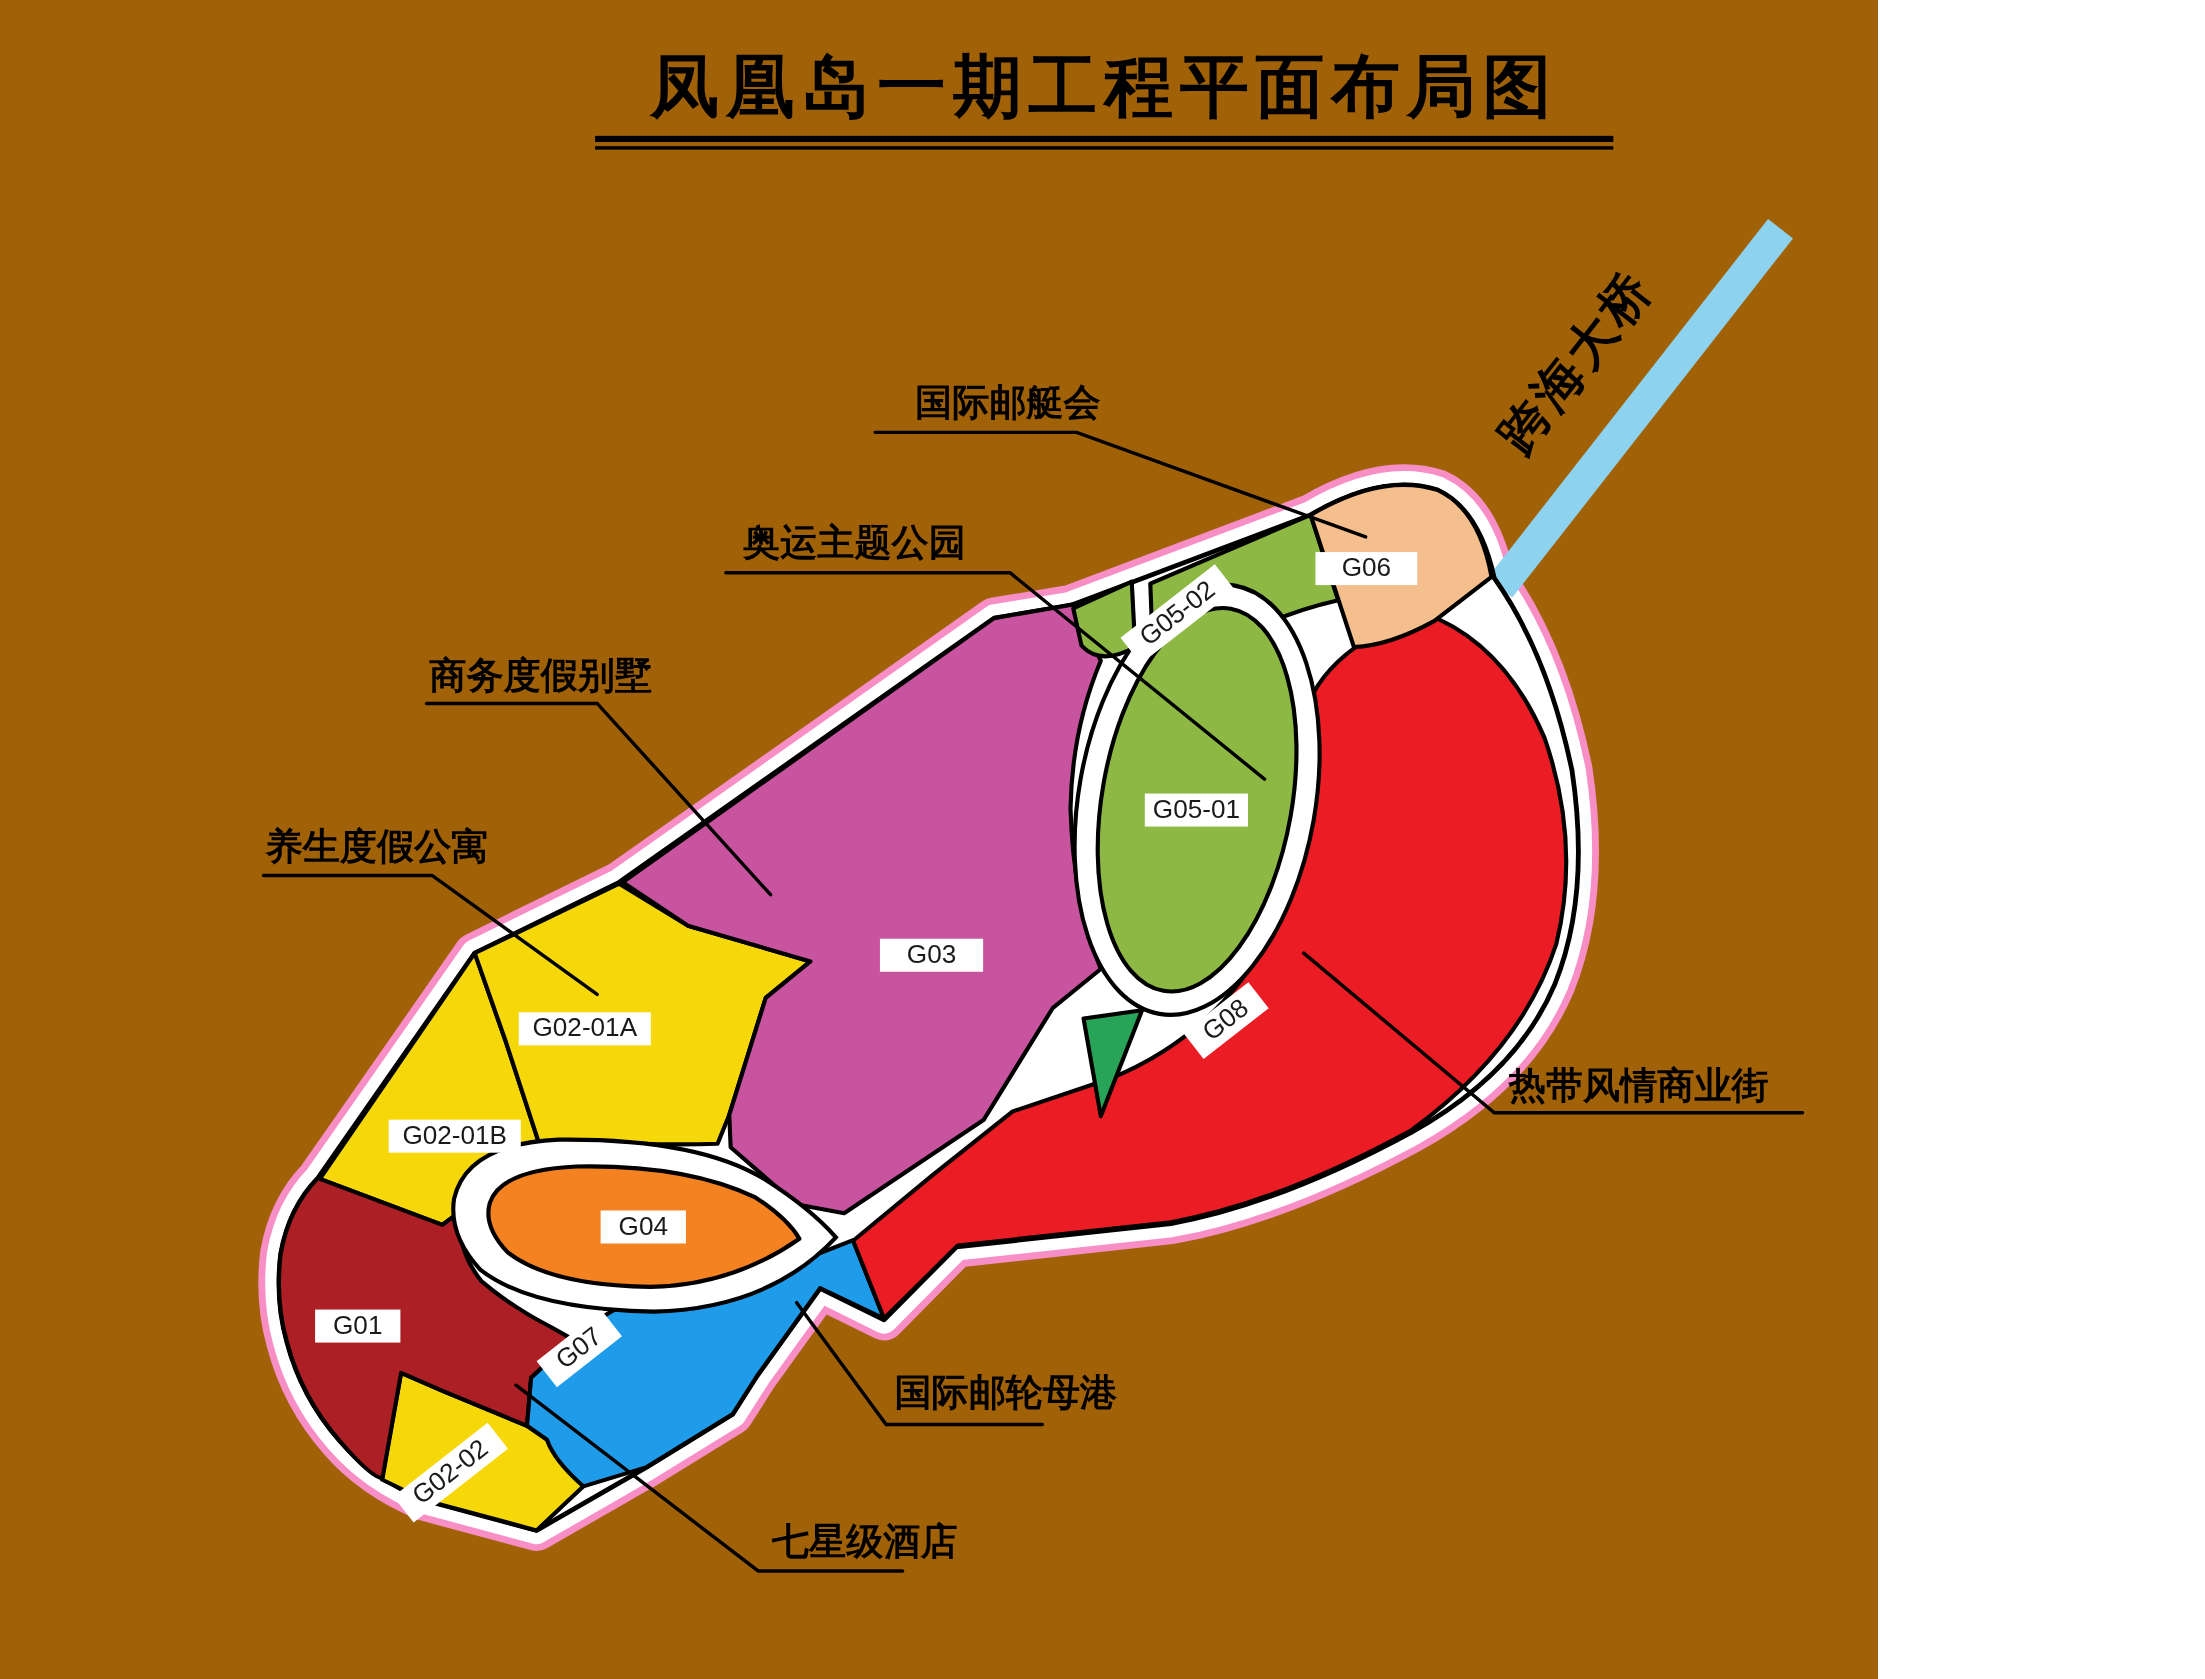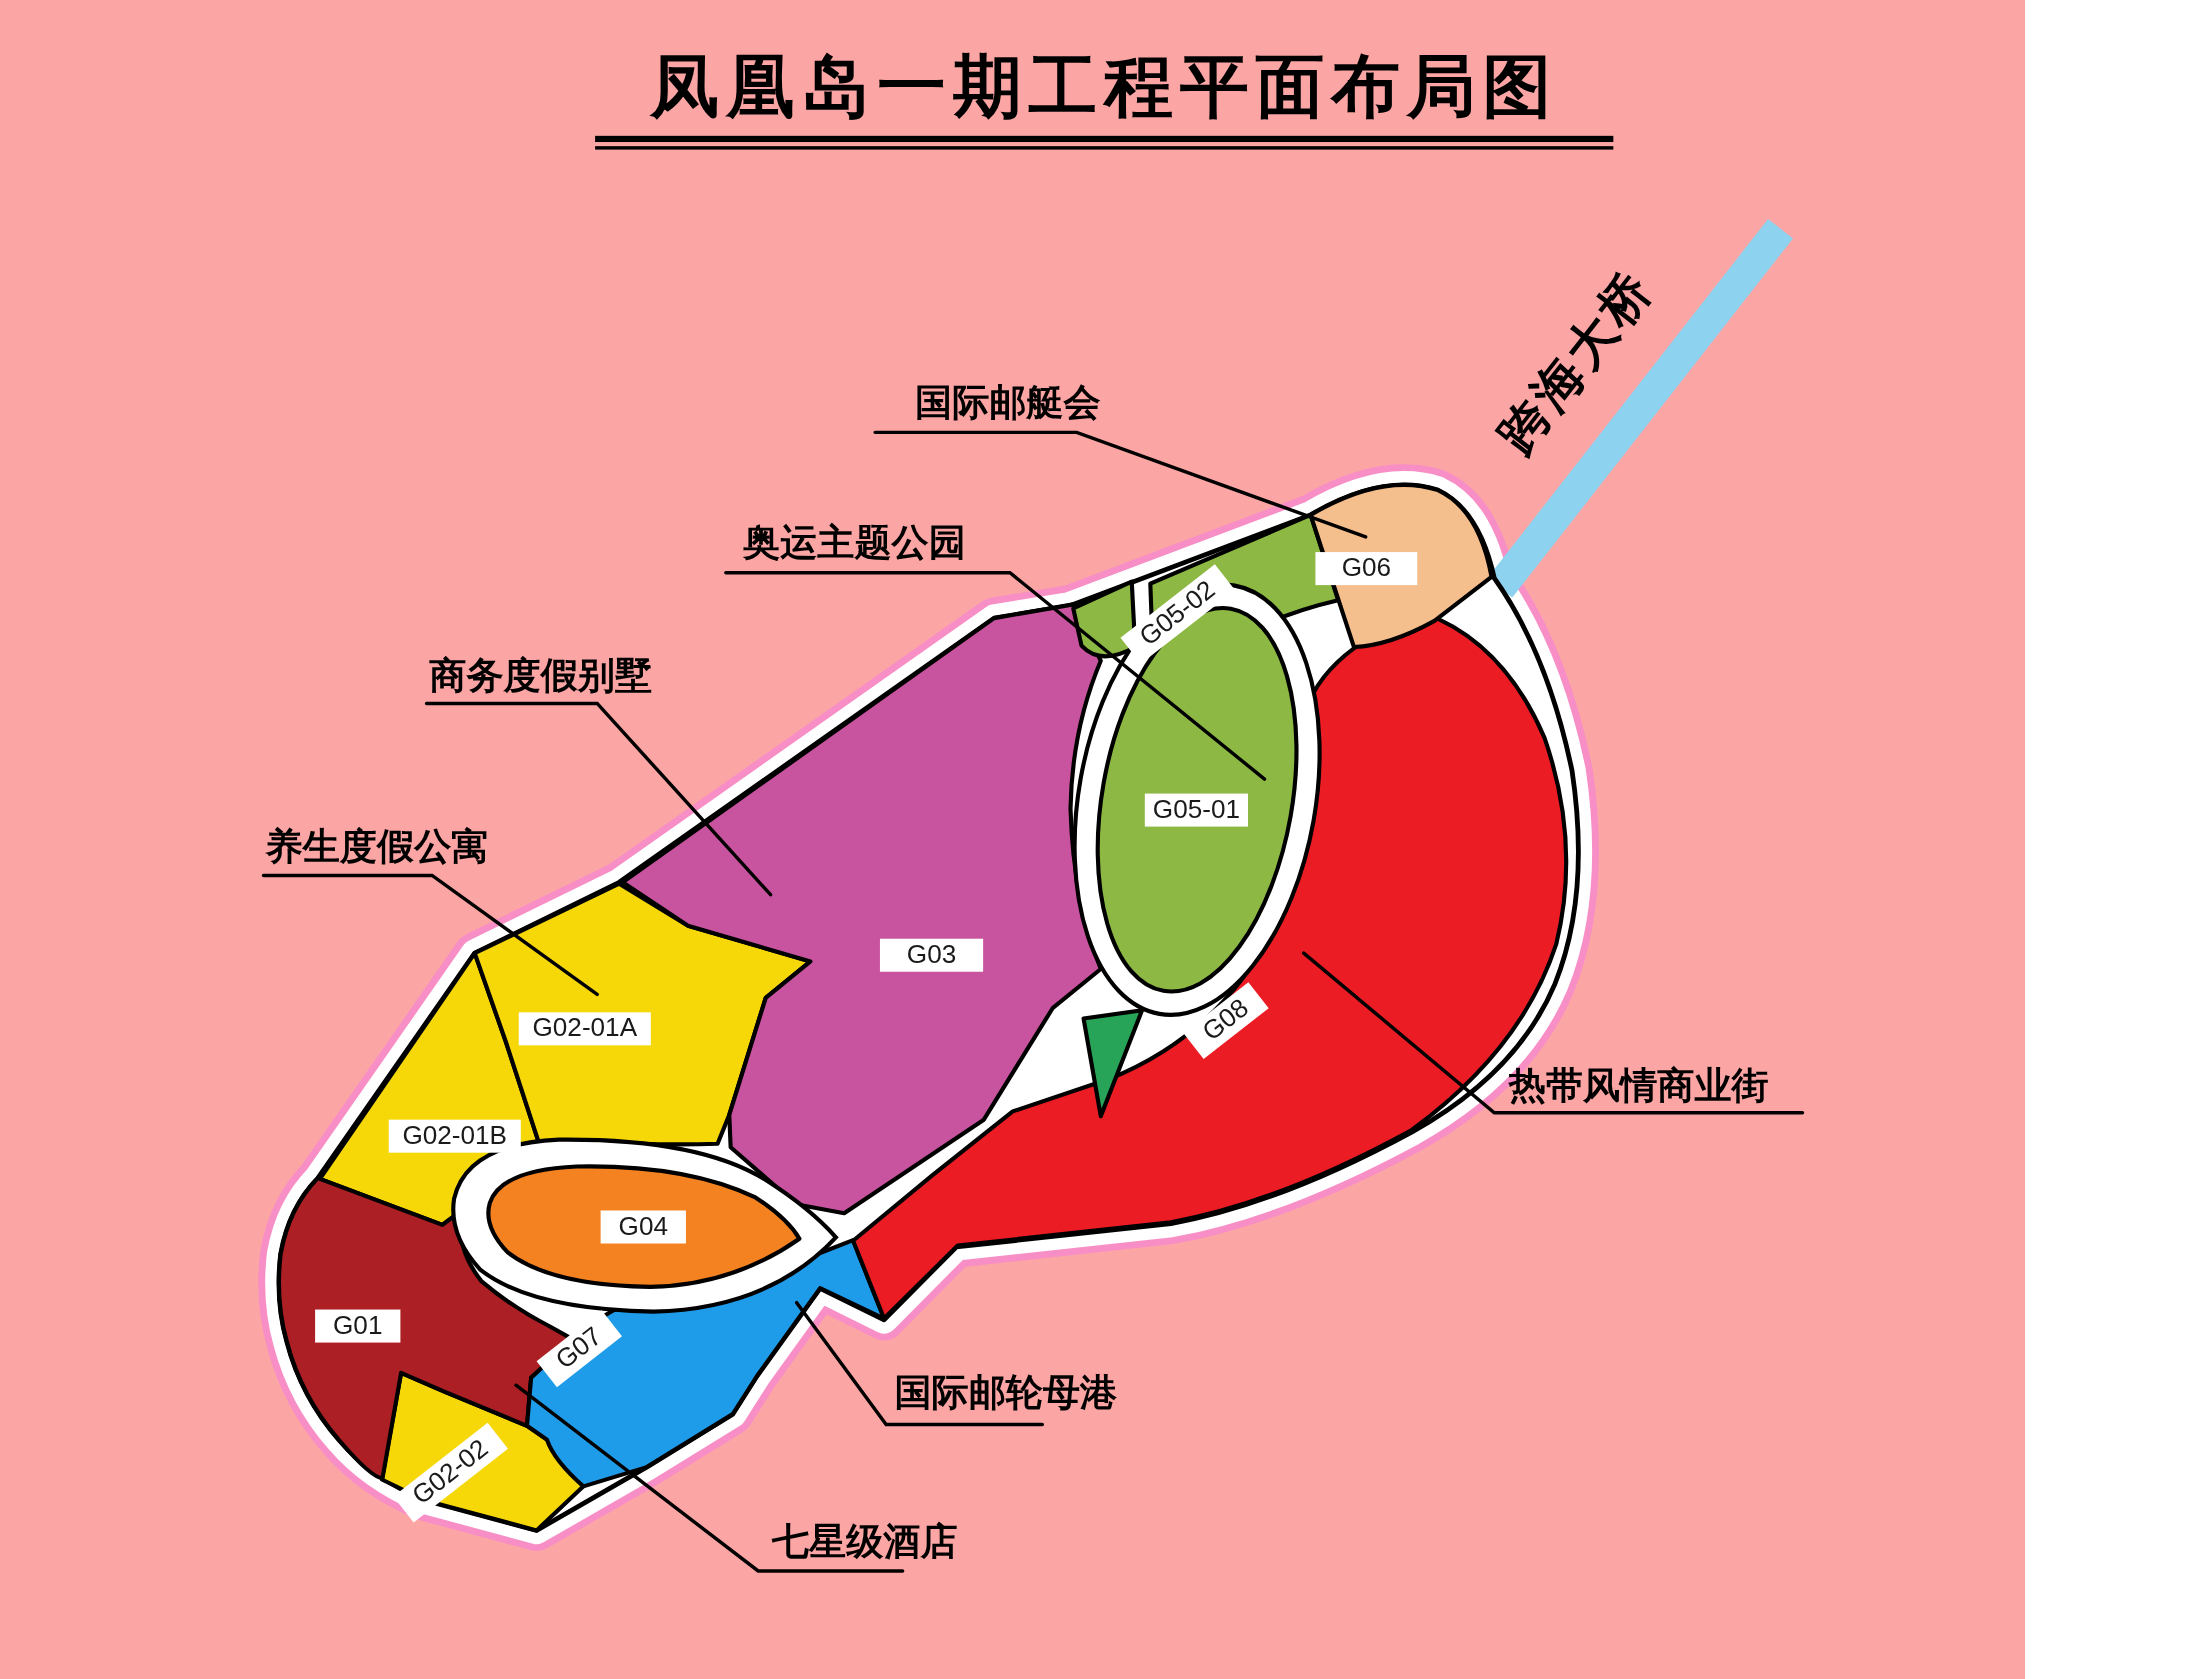--- a/index.html
+++ b/index.html
@@ -1,16 +1,16 @@
 <!DOCTYPE html>
 <html style="font-size:11px"><head>
 <meta charset="utf-8">
 <style>
   html,body{margin:0;padding:0;background:#ffffff;}
-  .stage{width:2025px;height:1680px;position:relative;background:#fca5a5;overflow:hidden;}
+  .stage{width:1878px;height:1680px;position:relative;background:#a16207;overflow:hidden;}
   svg{display:block;}
   .title-text{font-family:"Liberation Serif","DejaVu Serif",serif;font-weight:bold;font-size:100px;letter-spacing:10px;fill:#000;}
   .callout{font-family:"Liberation Sans","DejaVu Sans",sans-serif;font-weight:bold;font-size:54px;fill:#000;}
   .zone-label{font-family:"Liberation Sans","DejaVu Sans",sans-serif;font-size:38px;fill:#1a1a1a;}
   .bridge-label{font-family:"Liberation Sans","DejaVu Sans",sans-serif;font-weight:bold;font-size:72px;fill:#000;letter-spacing:6px;}
   .leader{stroke:#000;stroke-width:5;fill:none;stroke-linecap:round;}
   .zone{stroke:#000;stroke-width:6;stroke-linejoin:round;}
   .roadblob{fill:#fff;stroke:#000;stroke-width:6;}
   .labelbox{fill:#fff;}
 </style>

